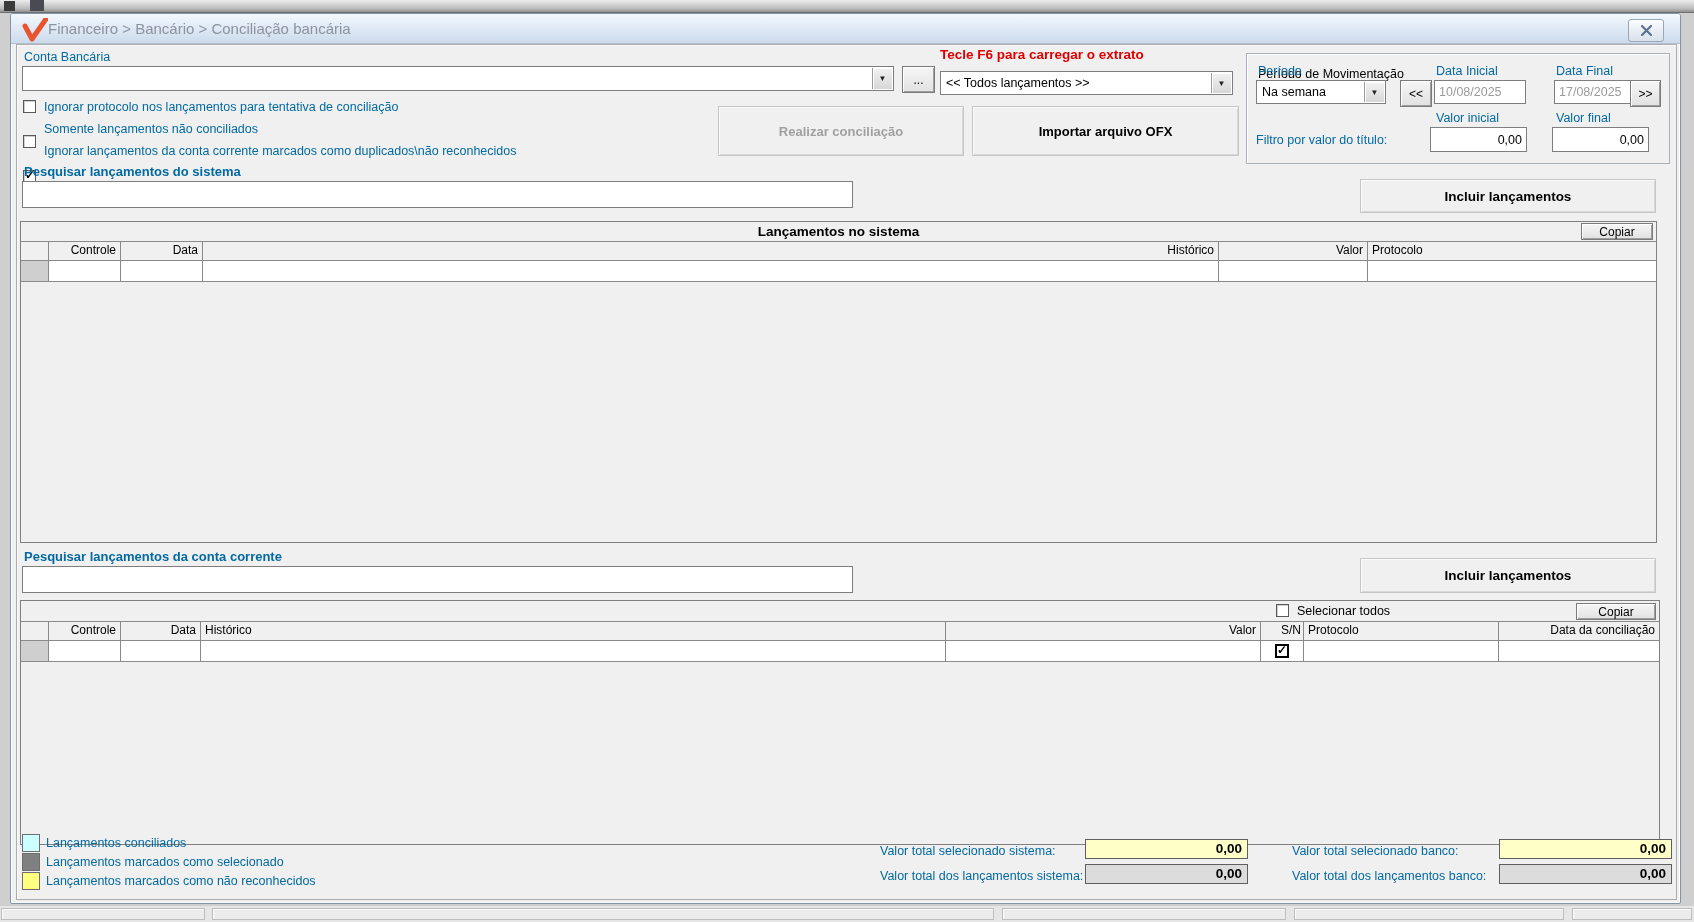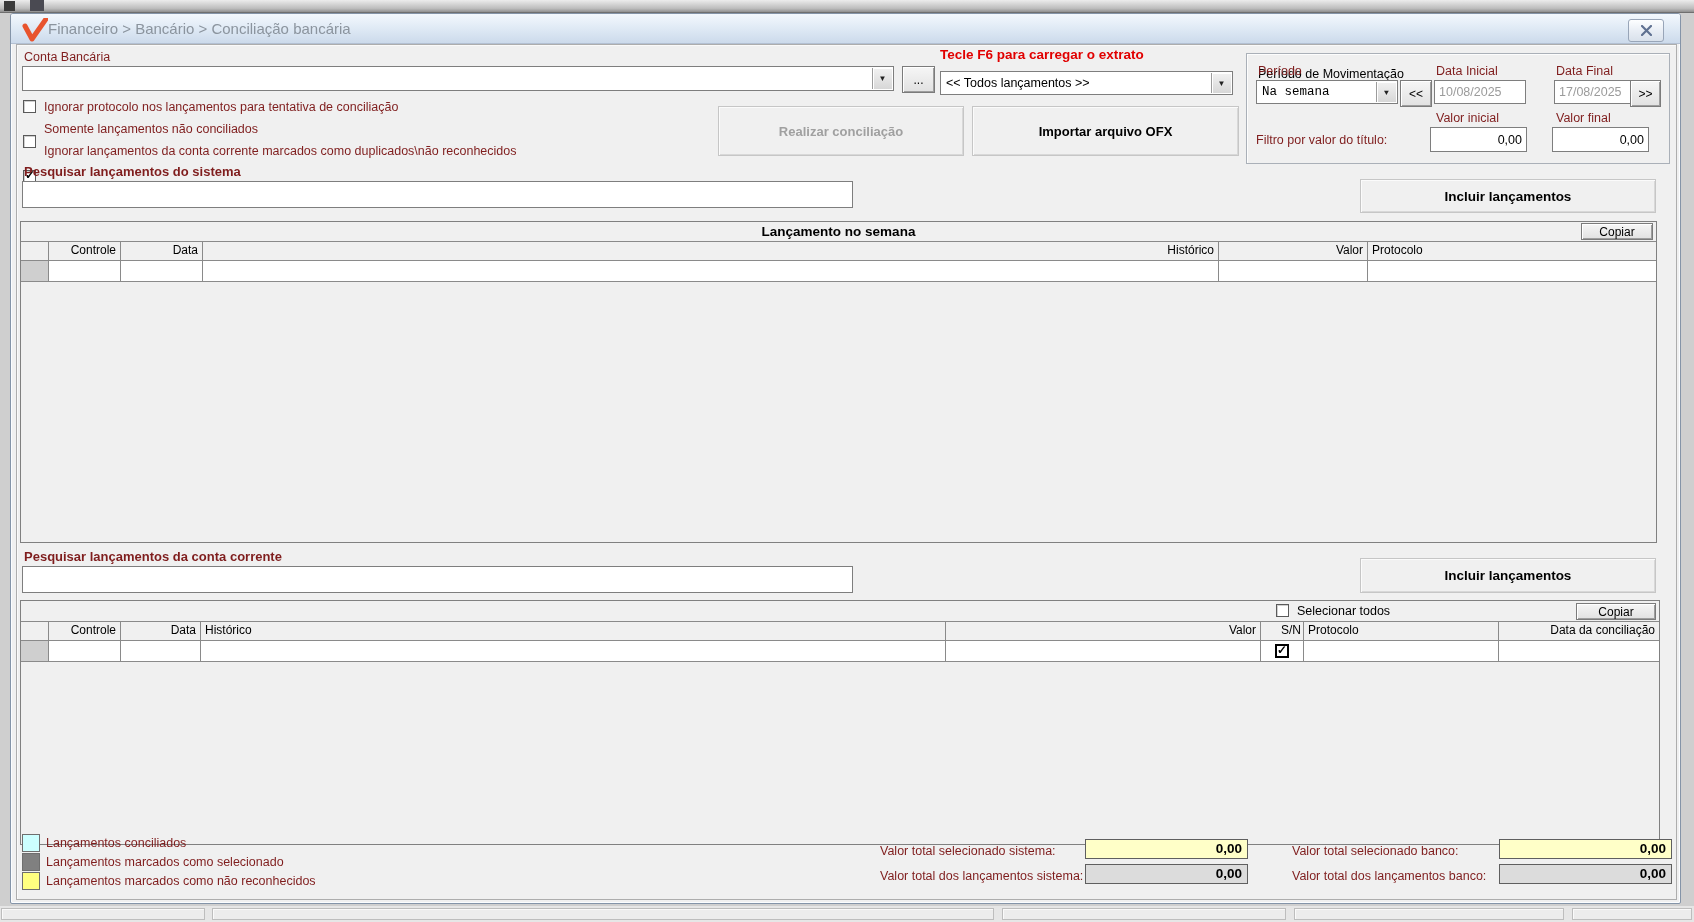--- a/index.html
+++ b/index.html
@@ -13,21 +13,21 @@
   .bottom-strip { left:0; top:906px; width:1694px; height:16px; background:#e6e6e6; }
   .seg { position:absolute; top:2px; height:12px; background:#ececec; border:1px solid #bdbdbd; box-shadow:inset 1px 1px 0 #fafafa; }
 
   
   .window-frame { left:10px; top:13px; width:1671px; height:891px; background:#f0f0f0; border:1px solid #8494a8; border-radius:3px 3px 2px 2px; box-shadow:inset 0 0 0 1px #fbfdff; }
   .titlebar { left:11px; top:14px; width:1669px; height:30px; background:linear-gradient(#f3f8fd,#dde8f4 55%,#ccdaeb); border-bottom:1px solid #b3c0d2; border-radius:2px 2px 0 0; }
   .win-title { left:48px; top:20px; font-size:15px; color:#8b949e; }
   .close-btn { left:1628px; top:19px; width:36px; height:23px; background:linear-gradient(#fdfeff,#e9eef5 50%,#d9e1eb); border:1px solid #98a5b8; border-radius:3px; display:flex; align-items:center; justify-content:center; cursor:pointer; }
   .client-frame { left:16px; top:44px; width:1661px; height:856px; border:1px solid #adadad; box-shadow:inset 1px 1px 0 #fafafa; }
 
-  .lbl { font-size:12.5px; color:#7f1d1d; white-space:nowrap; }
+  .lbl { font-size:12.5px; color:#0369a1; white-space:nowrap; }
   .b { font-weight:bold; }
   .hint-red { font-size:13.5px; font-weight:bold; }
 
   .tinput { background:#fff; border:1px solid #7e7e7e; font-size:12.5px; padding:0 4px; font-family:"Liberation Sans",sans-serif; }
   .dis { color:#9b9b9b; }
   .num { text-align:right; }
 
   .combo { background:#fff; border:1px solid #7e7e7e; }
   .combo .val { position:absolute; left:5px; top:50%; transform:translateY(-50%); font-size:12.5px; white-space:nowrap; }
   .combo .arrow { position:absolute; right:1px; top:1px; bottom:1px; width:20px; background:linear-gradient(#f2f2f2,#d7d7d7); border-left:1px solid #9c9c9c; box-shadow:inset 1px 1px 0 #fff; display:flex; align-items:center; justify-content:center; font-size:8px; color:#222; cursor:pointer; }
@@ -100,21 +100,21 @@
     <span class="mk">✓</span>
   </div>
 <div class="abs lbl" style="left:44px;top:144px;">Ignorar lançamentos da conta corrente marcados como duplicados\não reconhecidos</div>
 
 <div class="abs btn-big disabled" style="left:718px;top:106px;width:246px;height:50px;">Realizar conciliação</div>
 <div class="abs btn-big" style="left:972px;top:106px;width:267px;height:50px;">Importar arquivo OFX</div>
 
 <div class="abs grp" style="left:1246px;top:53px;width:424px;height:111px;"></div>
 <div class="abs grp-legend" style="left:1254px;top:47px;">Período de Movimentação</div>
 <div class="abs lbl" style="left:1258px;top:64px;">Período</div>
-<div class="abs combo" style="left:1256px;top:80px;width:142px;height:24px;font-family:Liberation Mono, monospace;">
+<div class="abs combo" style="left:1256px;top:80px;width:130px;height:24px;">
   <span class="val">Na semana</span>
   <span class="arrow">▼</span>
 </div>
 <div class="abs btn-sm" style="left:1400px;top:80px;width:32px;height:27px;">&lt;&lt;</div>
 <div class="abs lbl" style="left:1436px;top:64px;">Data Inicial</div>
 <input class="abs tinput dis" style="left: 1434px; top: 80px; width: 92px; height: 24px;" readonly="" value="10/08/2025">
 <div class="abs lbl" style="left:1556px;top:64px;">Data Final</div>
 <input class="abs tinput dis" style="left: 1554px; top: 80px; width: 92px; height: 24px;" readonly="" value="17/08/2025">
 <div class="abs btn-sm" style="left:1630px;top:80px;width:31px;height:27px;">&gt;&gt;</div>
 <div class="abs lbl" style="left:1436px;top:111px;">Valor inicial</div>
@@ -122,21 +122,21 @@
 <div class="abs lbl" style="left:1256px;top:133px;">Filtro por valor do título:</div>
 <input class="abs tinput num" style="left: 1430px; top: 127px; width: 97px; height: 25px;" value="0,00">
 <input class="abs tinput num" style="left: 1552px; top: 127px; width: 97px; height: 25px;" value="0,00">
 
 <div class="abs lbl b" style="left:24px;top:164px;font-size:13px;">Pesquisar lançamentos do sistema</div>
 <input class="abs tinput" style="left: 22px; top: 181px; width: 831px; height: 27px;" value="">
 <div class="abs btn-big" style="left:1360px;top:179px;width:296px;height:34px;font-size:13.5px;">Incluir lançamentos</div>
 
 <div class="abs grid" style="left:20px;top:221px;width:1637px;height:322px;">
   <div class="grid-title" style="height:20px;">
-    <span class="t">Lançamento no semana</span>
+    <span class="t">Lançamentos no sistema</span>
     <div class="btn-sm" style="position:absolute;right:3px;top:1px;width:72px;height:17px;">Copiar</div>
   </div>
   <div class="hrow" style="height:19px;">
     <div class="c" style="width:28px;"></div>
     <div class="c tc" style="width:72px;">Controle</div>
     <div class="c tc" style="width:82px;">Data</div>
     <div class="c tc" style="width:1016px;">Histórico</div>
     <div class="c tc" style="width:149px;">Valor</div>
     <div class="c" style="flex:1;">Protocolo</div>
   </div>

